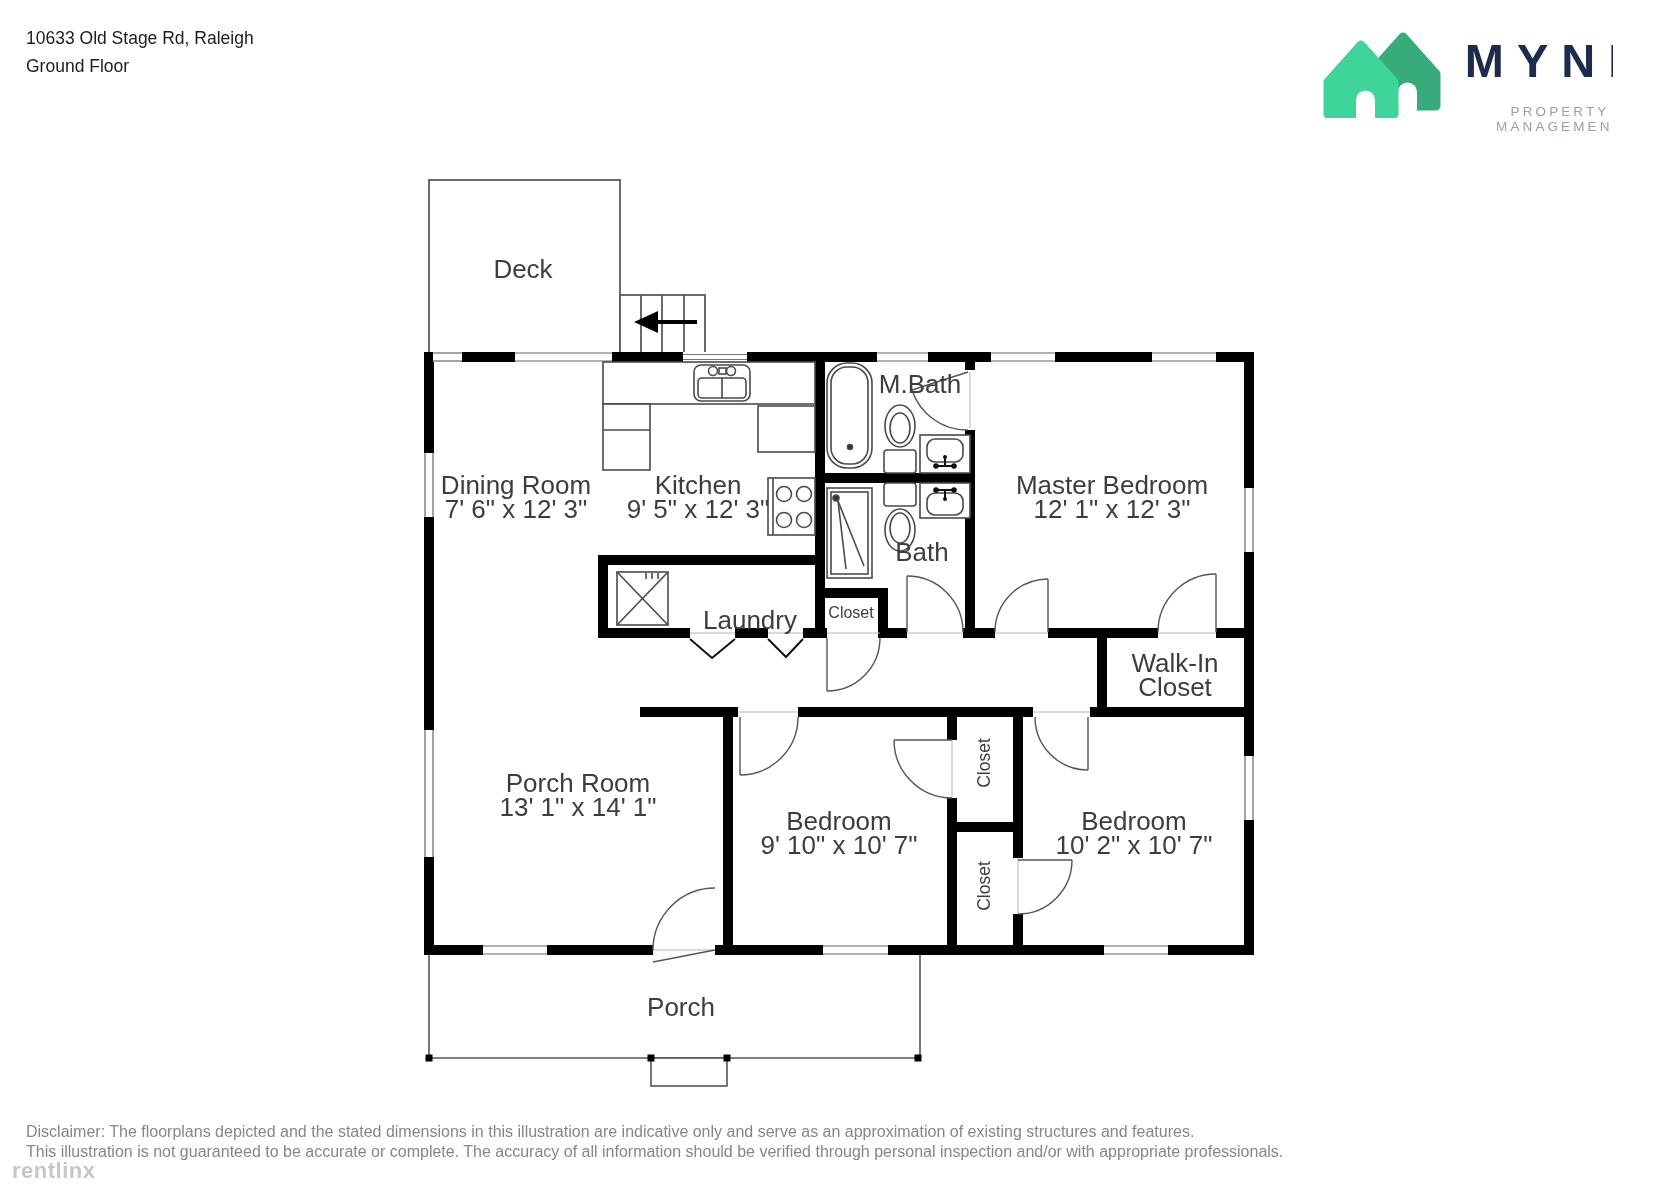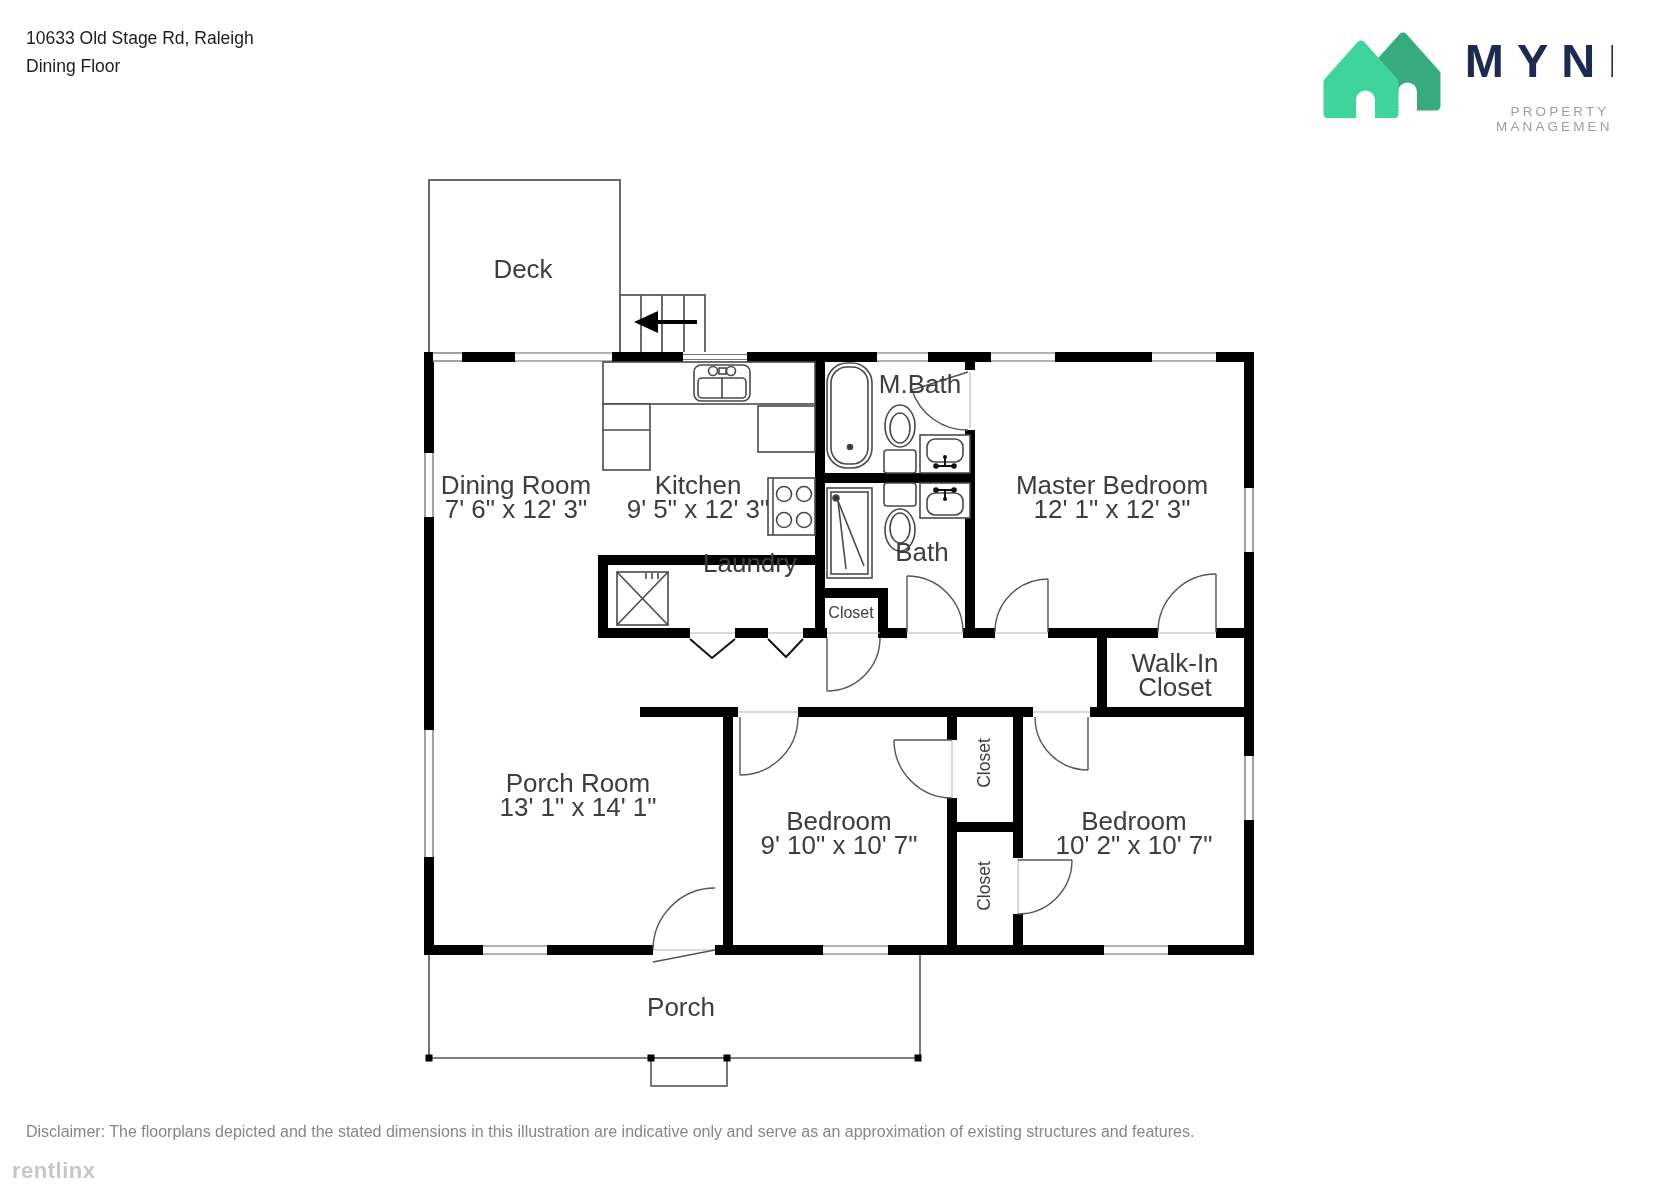--- a/index.html
+++ b/index.html
@@ -23,21 +23,21 @@
   #watermark{position:absolute;left:12px;top:1158px;font-size:22px;font-weight:700;
              color:#c4c6c8;letter-spacing:.5px;}
 </style>
 </head>
 <body>
 
 <div id="page">
 
   <div id="header-address">
     <div>10633 Old Stage Rd, Raleigh</div>
-    <div>Dining Floor</div>
+    <div>Ground Floor</div>
   </div>
 
   <div id="brand">
     <svg id="brand-houses" width="124" height="88" viewBox="0 0 124 88">
       <g transform="translate(42,0)">
         <path d="M 5,44 L 38,7 L 71,44 L 71,76 L 52,76 L 52,62 A 9.5,9.5 0 0 0 33,62 L 33,76 L 5,76 Z" fill="#38ab7d" stroke="#38ab7d" stroke-width="9" stroke-linejoin="round"></path>
         <path d="M 33,80 L 33,62 A 9.5,9.5 0 0 1 52,62 L 52,80 Z" fill="#ffffff"></path>
       </g>
       <g transform="translate(0,8)">
         <path d="M 5,44 L 38,7 L 71,44 L 71,76 L 52,76 L 52,62 A 9.5,9.5 0 0 0 33,62 L 33,76 L 5,76 Z" fill="#3fd49a" stroke="#3fd49a" stroke-width="9" stroke-linejoin="round"></path>
@@ -281,21 +281,21 @@
     <div class="rlabel" style="left:698px;top:497px">
       <span>Kitchen</span>
         <span>9' 5" x 12' 3"</span>
       </div>
     <div class="rlabel" style="left:920px;top:385px">
       <span>M.Bath</span>
       </div>
     <div class="rlabel" style="left:922px;top:553px">
       <span>Bath</span>
       </div>
-    <div class="rlabel" style="left:750px;top:564px">
+    <div class="rlabel" style="left:750px;top:621px">
       <span>Laundry</span>
       </div>
     <div class="rlabel small" style="left:851px;top:613px">
       <span>Closet</span>
       </div>
     <div class="rlabel" style="left:1175px;top:675px">
       <span>Walk-In</span>
         <span>Closet</span>
       </div>
     <div class="rlabel" style="left:1112px;top:497px">
@@ -320,17 +320,18 @@
     <div class="rlabel vert" style="left:985px;top:886px">
       <span>Closet</span>
       </div>
     <div class="rlabel" style="left:681px;top:1008px">
       <span>Porch</span>
       </div>
   </div>
 
   <div id="footer">
     <div>Disclaimer: The floorplans depicted and the stated dimensions in this illustration are indicative only and serve as an approximation of existing structures and features.</div>
+    <div>This illustration is not guaranteed to be accurate or complete. The accuracy of all information should be verified through personal inspection and/or with appropriate professionals.</div>
   </div>
 
   <div id="watermark">rentlinx</div>
 
 </div>
 
 </body></html>

